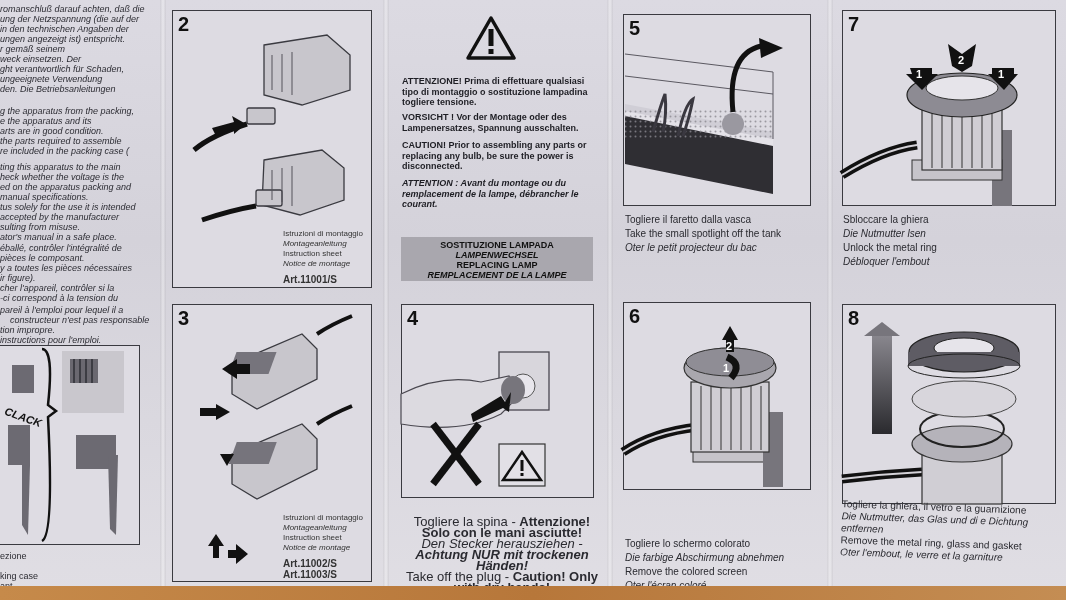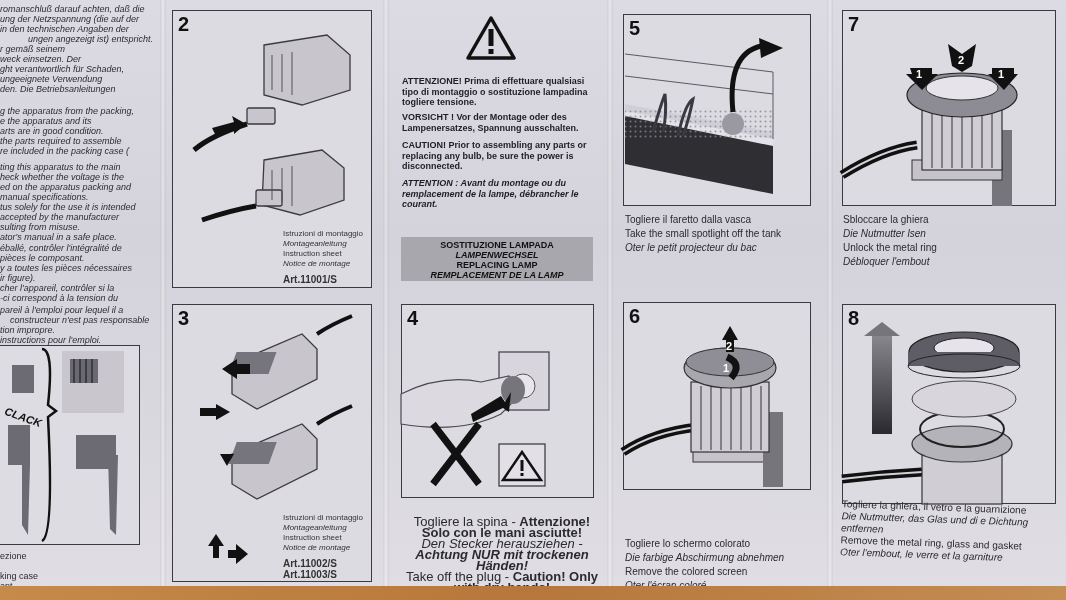--- a/index.html
+++ b/index.html
@@ -47,21 +47,21 @@
 <div class="sheet" style="left:0;width:1066px;"></div>
 <div class="fold" style="left:160px;"></div>
 <div class="fold" style="left:383px;"></div>
 <div class="fold" style="left:607px;"></div>
 <div class="fold" style="left:827px;"></div>
 
 <div>
   <div class="left-text" style="top:4px;">romanschluß darauf achten, daß die</div>
   <div class="left-text" style="top:14px;">ung der Netzspannung (die auf der</div>
   <div class="left-text" style="top:24px;">in den technischen Angaben der</div>
-  <div class="left-text" style="top:34px;padding-left:28px;">ungen angezeigt ist) entspricht.</div>
+  <div class="left-text" style="top:34px;">ungen angezeigt ist) entspricht.</div>
   <div class="left-text" style="top:44px;">r gemäß seinem</div>
   <div class="left-text" style="top:54px;">weck einsetzen. Der</div>
   <div class="left-text" style="top:64px;">ght verantwortlich für Schaden,</div>
   <div class="left-text" style="top:74px;">ungeeignete Verwendung</div>
   <div class="left-text" style="top:84px;">den. Die Betriebsanleitungen</div>
 
   <div class="left-text" style="top:106px;">g the apparatus from the packing,</div>
   <div class="left-text" style="top:116px;">e the apparatus and its</div>
   <div class="left-text" style="top:126px;">arts are in good condition.</div>
   <div class="left-text" style="top:136px;">the parts required to assemble</div>
@@ -174,21 +174,21 @@
 </svg>
 <div class="warn-text" style="top:76px;">ATTENZIONE! Prima di effettuare qualsiasi tipo di montaggio o sostituzione lampadina togliere tensione.</div>
 <div class="warn-text it" style="top:112px;">VORSICHT ! Vor der Montage oder des Lampenersatzes, Spannung ausschalten.</div>
 <div class="warn-text" style="top:140px;">CAUTION! Prior to assembling any parts or replacing any bulb, be sure the power is disconnected.</div>
 <div class="warn-text" style="top:178px;font-style:italic;">ATTENTION : Avant du montage ou du remplacement de la lampe, débrancher le courant.</div>
 
 <div class="lamp-box">
   <div>SOSTITUZIONE LAMPADA</div>
   <div class="it">LAMPENWECHSEL</div>
   <div>REPLACING LAMP</div>
-  <div class="it">REMPLACEMENT DE LA LAMP</div>
+  <div class="it">REMPLACEMENT DE LA LAMPE</div>
 </div>
 
 <div class="panel" style="left:401px;top:304px;width:193px;height:194px;">
   <div class="step-num">4</div>
 </div>
 <svg style="left:401px;top:304px;" width="193" height="194">
   <rect x="98" y="48" width="50" height="58" fill="#d8d6dc" stroke="#4a4850" stroke-width="1.3"></rect>
   <circle cx="122" cy="82" r="12" fill="#e8e6ec" stroke="#555" stroke-width="1"></circle>
   <path d="M0 90 Q40 70 80 78 L108 72 L118 92 L100 110 Q60 130 0 120 Z" fill="#dcdae0" stroke="#4a4850" stroke-width="1.2"></path>
   <ellipse cx="112" cy="86" rx="12" ry="14" fill="#77757c"></ellipse>

